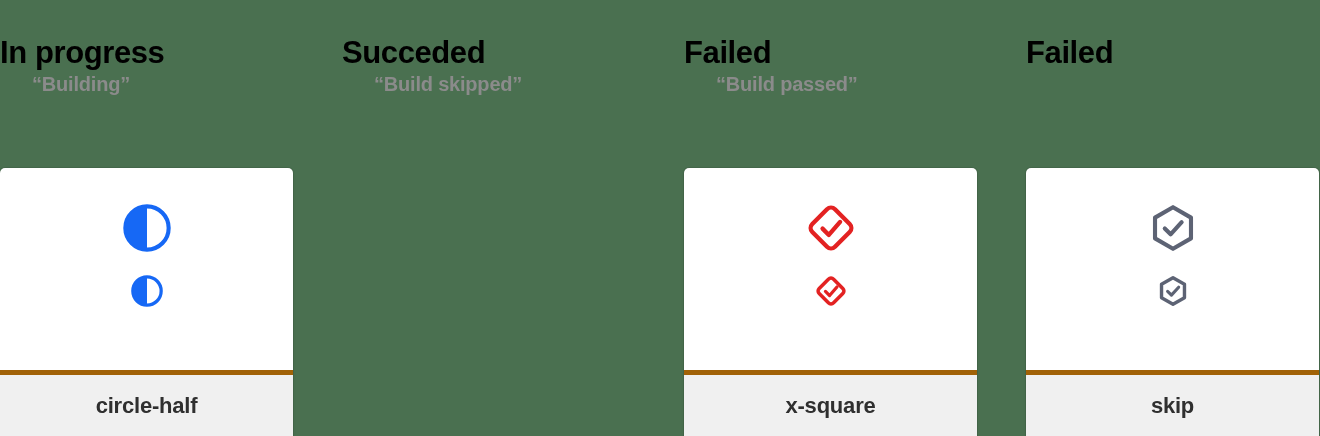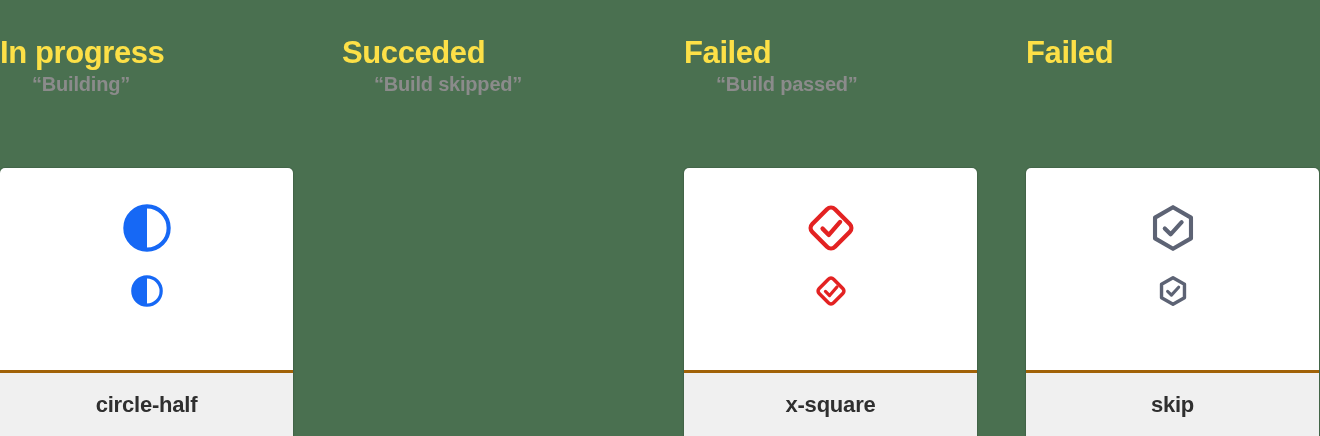--- a/index.html
+++ b/index.html
@@ -36,21 +36,21 @@
   .col-3 { left: 1026px; }
 
   
   .heading {
     position: absolute;
     top: 36px;
     left: 0;
     font-size: 31px;
     font-weight: 700;
     letter-spacing: -0.4px;
-    color: #fde047;
+    color: #000000;
     line-height: 1.1;
     white-space: nowrap;
   }
 
   .subheading {
     position: absolute;
     top: 73px;
     left: 0;
     font-size: 20px;
     font-weight: 700;
@@ -94,21 +94,21 @@
 
   .icon-slot.big  { width: 52px; height: 52px; }
   .icon-slot.small{ width: 34px; height: 34px; }
 
   .icon-slot svg { display: block; width: 100%; height: 100%; }
 
   .card-footer {
     flex: 0 0 auto;
     height: 66px;
     background: #f0f0f0;
-    border-top: 3px solid #a16207;
+    border-top: 5px solid #a16207;
     display: flex;
     align-items: center;
     justify-content: center;
   }
 
   .card-footer-label {
     font-size: 22px;
     font-weight: 700;
     letter-spacing: -0.2px;
     color: #2f2f2f;

